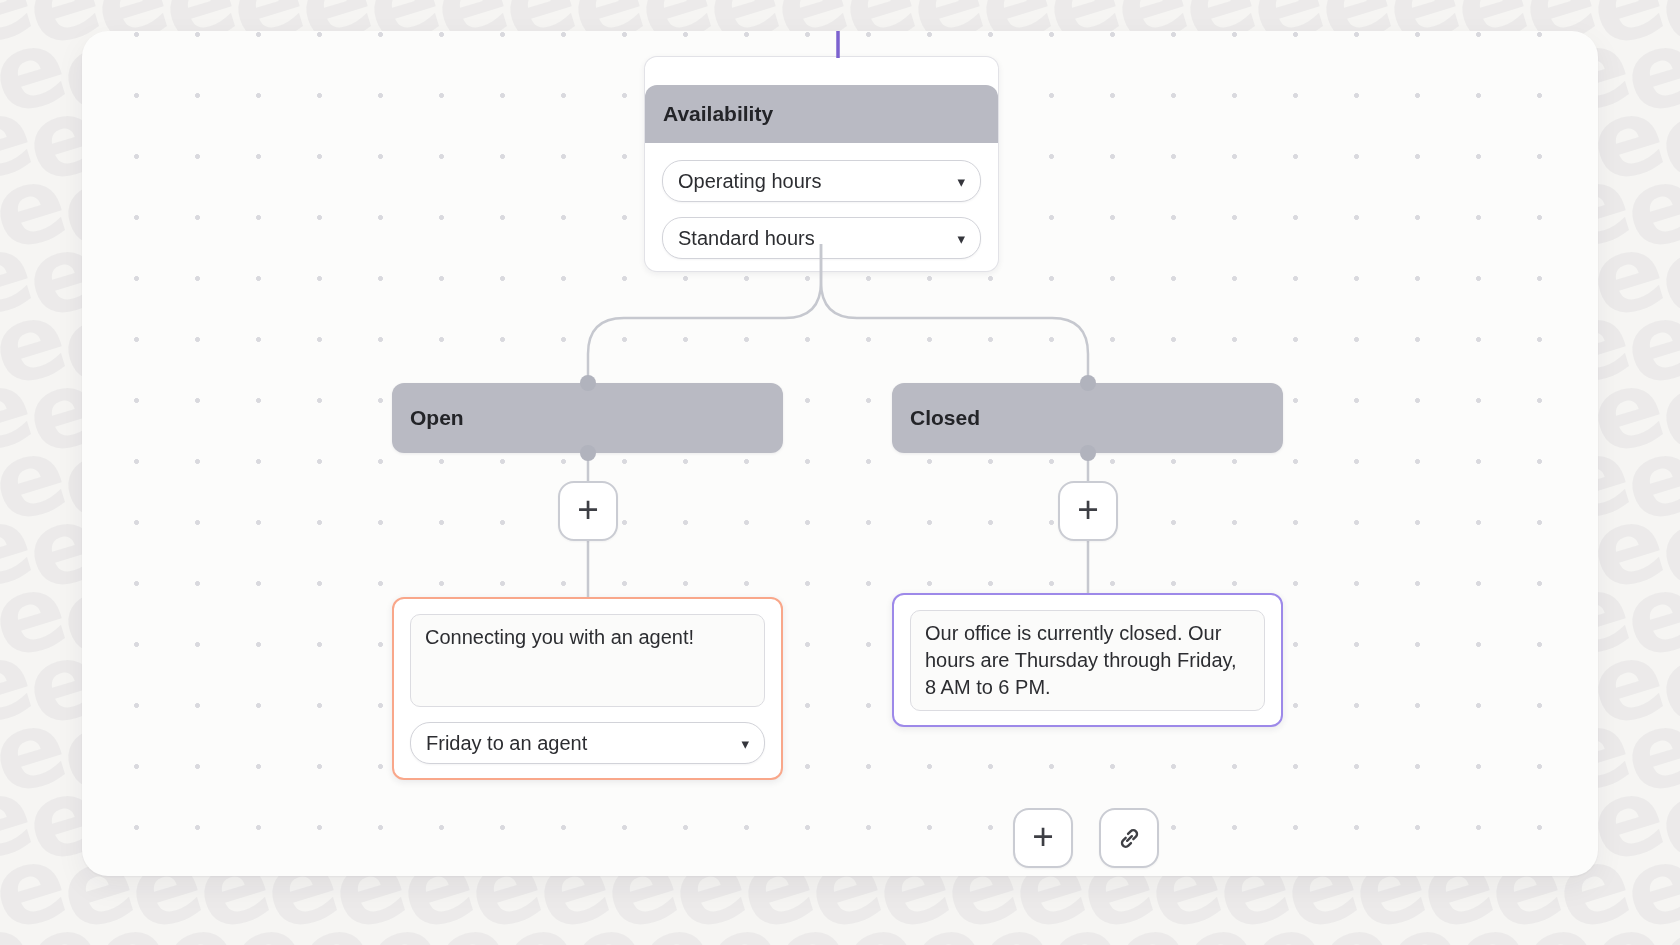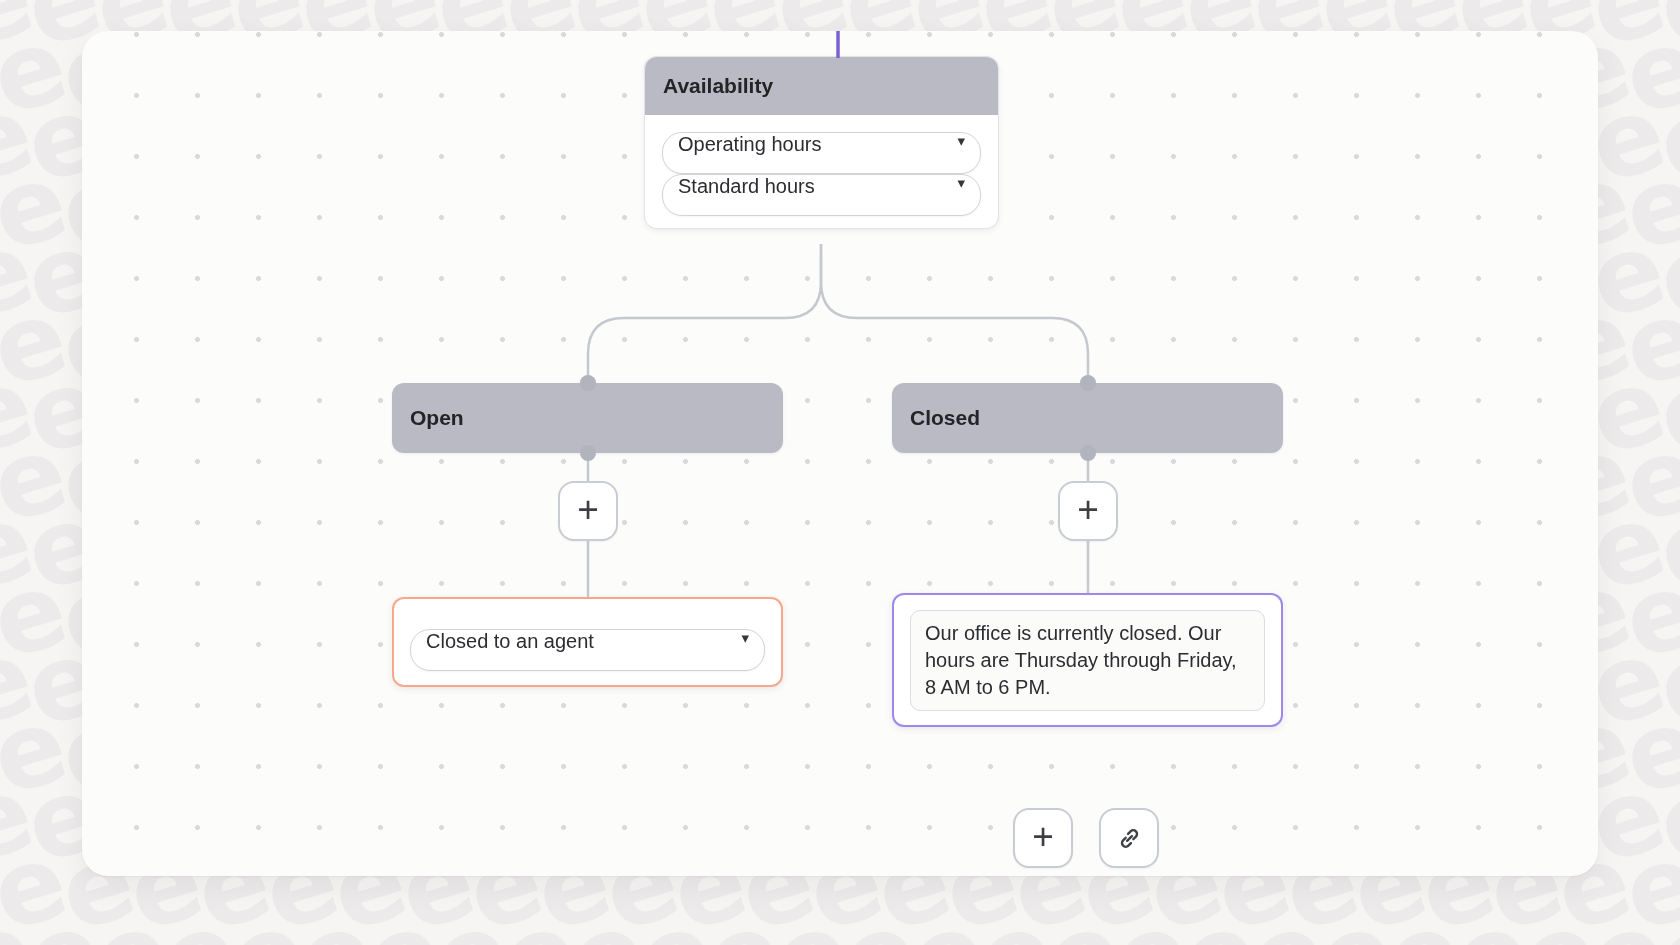--- a/index.html
+++ b/index.html
@@ -50,30 +50,30 @@
     height:58px; display:flex; align-items:center; padding:0 18px;
     font-weight:700; font-size:21px; color:var(--node-title-text,#232428);
     border-radius:10px 10px 0 0;
   }
 
   
   .availability {
     left:563px; top:26px; width:353px; background:#fff; border-radius:12px;
     box-shadow:0 0 0 1px #e2e2e7, 0 2px 7px rgba(30,30,50,.09);
   }
-  .availability .node-header { background:var(--node-header-gray,#b9bac3); border-radius:12px 12px 0 0; }
+  .availability .node-header { background:var(--node-header-gray,#b9bac3); border-radius:12px 12px 0 0;margin-top:28px; }
   .availability .node-body { padding:17px 17px 12px; }
 
   .select {
     height:42px; border:1.5px solid #d2d3d9; border-radius:20px; background:#fff;
-    display:flex; justify-content:space-between;
+    display:flex; align-items:center; justify-content:space-between;
     padding:0 15px; font-size:20px; color:var(--body-text,#2c2d31);
     box-shadow:0 1px 2px rgba(30,30,50,.05); cursor:pointer;
   }
-  .select + .select { }
+  .select + .select { margin-top:15px; }
   .chevron { font-size:15px; color:#35363c; line-height:1; margin-left:10px; }
 
   
   .branch {
     width:391px; height:70px; background:var(--node-header-gray,#b9bac3);
     border-radius:12px; display:flex; align-items:center; padding:0 18px;
     font-weight:700; font-size:21px; color:var(--node-title-text,#232428);
     box-shadow:0 1px 3px rgba(30,30,50,.08);
   }
   .branch.open   { left:310px; top:352px; }
@@ -543,22 +543,23 @@
 
   <div class="icon-btn plus-open">
     <span class="plus">+</span>
   </div>
   <div class="icon-btn plus-closed">
     <span class="plus">+</span>
   </div>
 
   <div class="node card-node escalation">
     <div class="node-body">
+      <div class="msg-box">Connecting you with an agent!</div>
       <div class="select">
-        <span>Closed to an agent</span>
+        <span>Friday to an agent</span>
         <span class="chevron">▾</span>
       </div>
     </div>
   </div>
 
   <div class="node card-node ai-node">
     <div class="node-body">
       <div class="msg-box">Our office is currently closed. Our hours are Thursday through Friday, 8 AM to 6 PM.</div>
     </div>
   </div>

